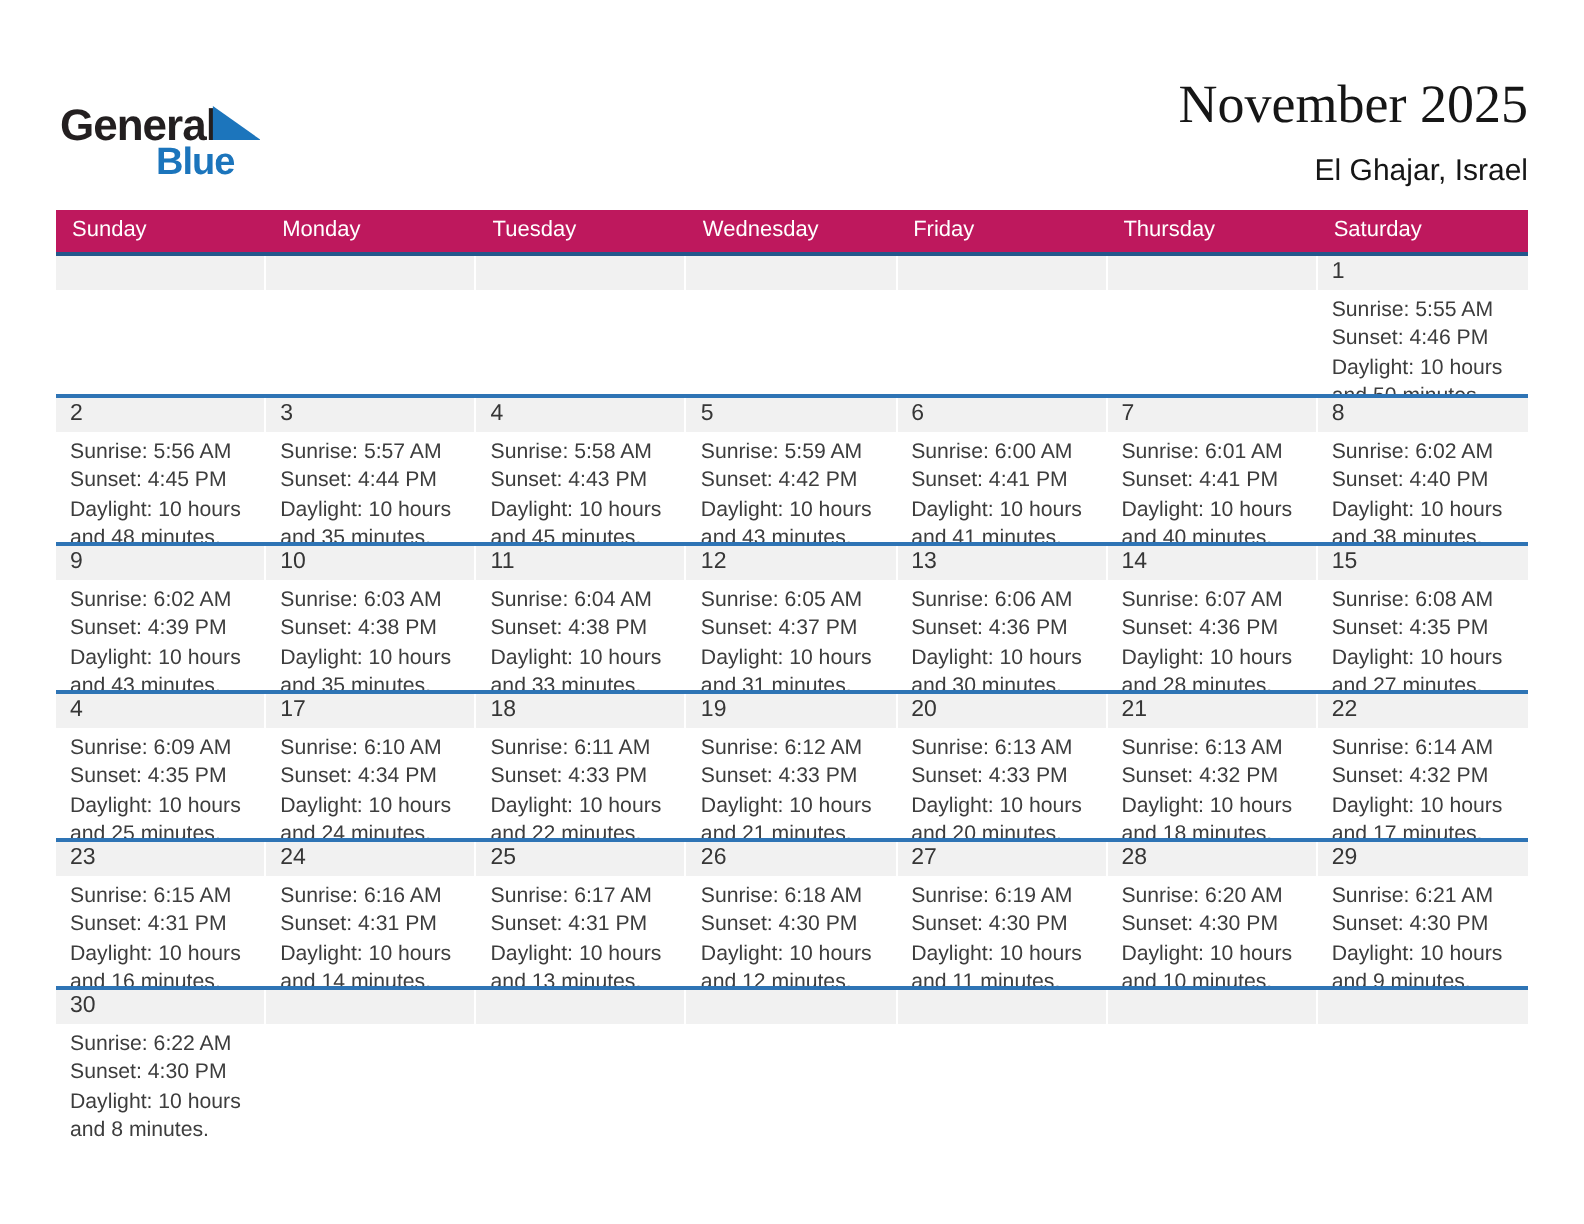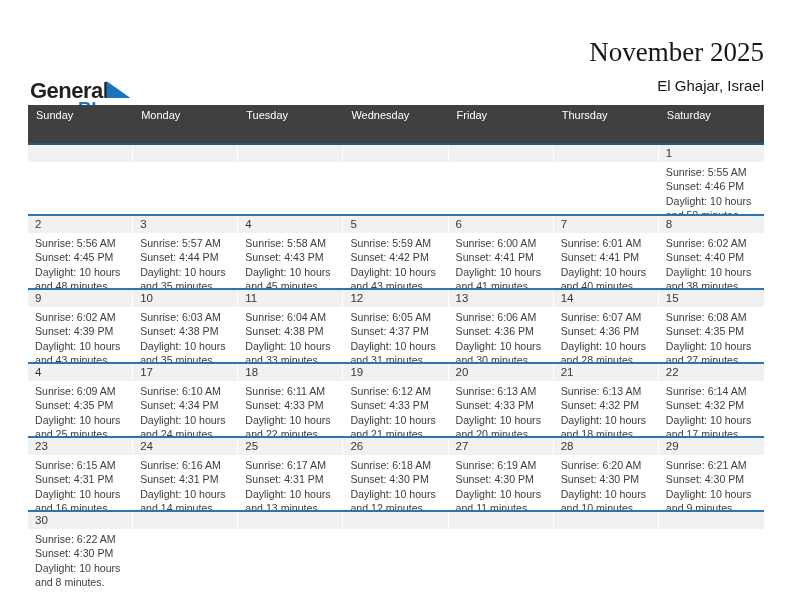--- a/index.html
+++ b/index.html
@@ -8,21 +8,21 @@
     width: 792px; height: 612px;
     font-family: "Liberation Sans", "DejaVu Sans", sans-serif;
     position: relative;
     overflow: hidden;
   }
   .page { position: absolute; inset: 0; }
 
   
   .logo {
     position: absolute; left: 30px; top: 52px;
-    width: 120px; height: 46px; margin-top: 28px;
+    width: 120px; height: 46px;
   }
   .logo-line1 {
     font-size: 22px; font-weight: 600; color: #231f20;
     letter-spacing: -0.5px; line-height: 22px;
     display: inline-block;
   }
   .logo-flag {
     display: inline-block; vertical-align: top;
     width: 24px; height: 17px; margin-left: -2px; margin-top: 1px;
     background: #1c75bc;
@@ -44,21 +44,21 @@
     font-size: 15px; color: #161616; font-weight: 400;
     margin-top: 9px; line-height: 18px;
   }
 
   
   .calendar {
     position: absolute; left: 28px; top: 105px; width: 736px;
   }
   .weekday-header {
     display: grid; grid-template-columns: repeat(7, 1fr);
-    background: #404040; height: 38px;
+    background: #be185d; height: 21px;
   }
   .weekday-cell {
     color: #ffffff; font-size: 11px; font-weight: 400;
     line-height: 21px; padding-left: 8px;
     white-space: nowrap; overflow: hidden;
   }
 
   .week {
     display: grid; grid-template-columns: repeat(7, 1fr);
     border-top: 2px solid #2e74b5;

